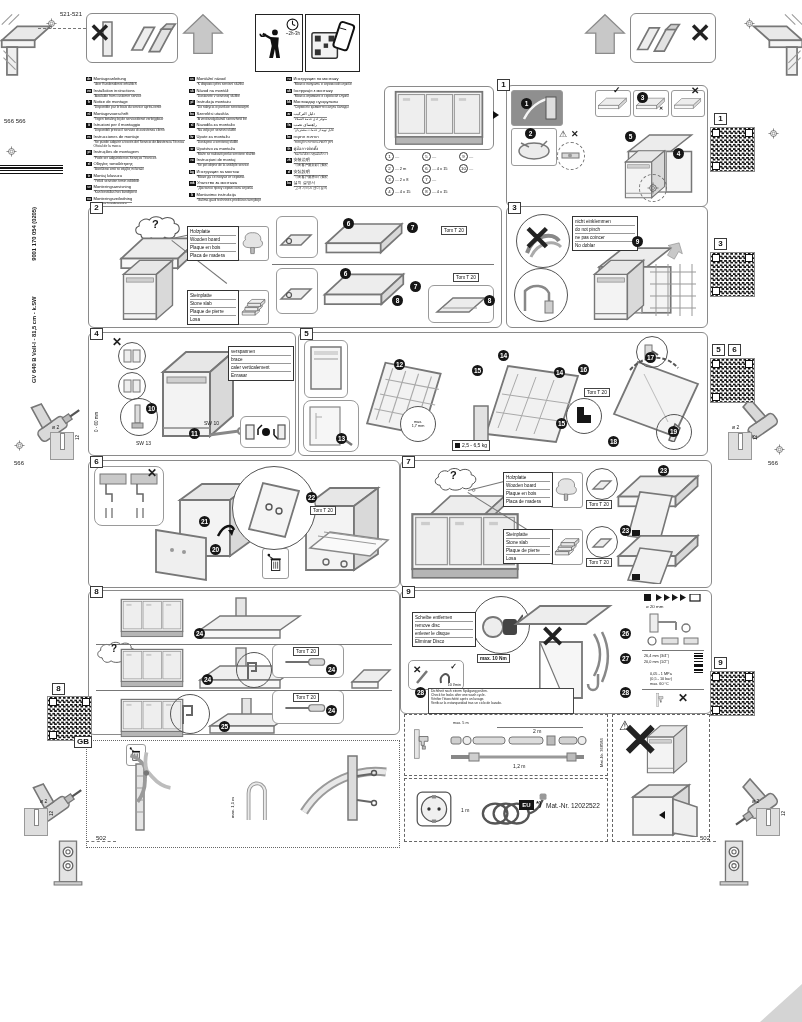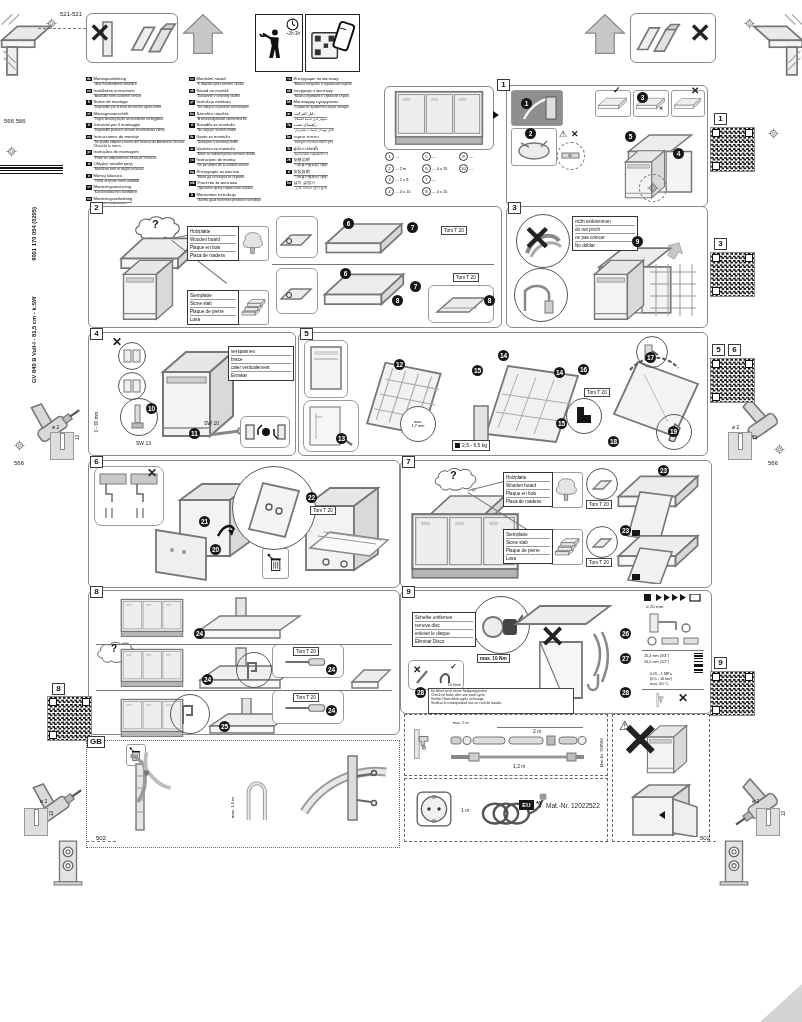--- a/index.html
+++ b/index.html
@@ -1272,21 +1272,21 @@
       <polygon points="10,20 26,8 66,8 50,20" fill="#e7e7e7" stroke="#777" stroke-width="1.6"></polygon>
       <polygon points="50,20 66,8 66,46 50,58" fill="#d9d9d9" stroke="#777" stroke-width="1.6"></polygon>
       <polygon points="50,22 74,30 74,60 50,56" fill="#efefef" stroke="#777" stroke-width="1.6"></polygon>
     </svg>
     <div class="abs" style="left:46px;top:96px">
         <div class="tri-l"></div>
       </div>
   </div>
 
   <div class="dashbox" style="left:86px;top:740px;width:312px;height:106px;border-style:dotted"></div>
-  <div class="badge" style="left:87px;top:736px">GB</div>
+  <div class="badge" style="left:74px;top:736px">GB</div>
   <div class="subpanel" style="left:126px;top:744px;width:18px;height:20px">
     <svg class="abs" style="left:0;top:0;width:17px;height:19px">
         <use href="#trash"></use>
       </svg>
   </div>
   <svg class="abs" style="left:134px;top:762px;width:12px;height:72px">
     <rect x="2" y="2" width="8" height="66" fill="#e5e5e5" stroke="#777" stroke-width="1.4"></rect>
     <line x1="2" y1="14" x2="10" y2="14" stroke="#999"></line>
       <line x1="2" y1="26" x2="10" y2="26" stroke="#999"></line>
     <line x1="2" y1="38" x2="10" y2="38" stroke="#999"></line>

